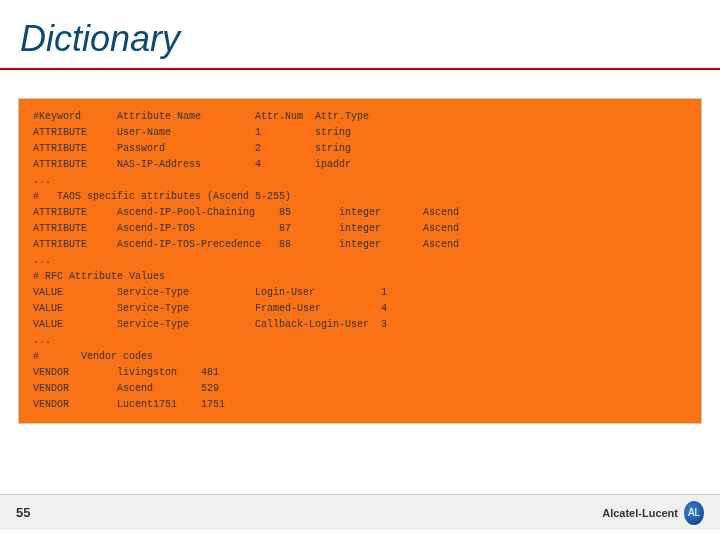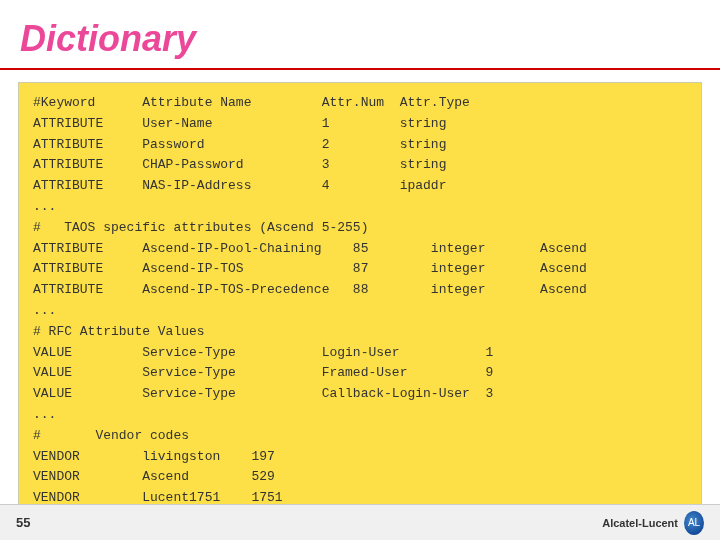--- a/index.html
+++ b/index.html
@@ -14,44 +14,44 @@
     }
 
     .header {
       background: #ffffff;
       padding: 18px 20px 8px 20px;
       border-bottom: 2px solid #cc0000;
     }
 
     .header-title {
       font-size: 36px;
-      font-weight: bold;
-      color: #ec4899;
+      font-weight: normal;
+      color: #0c4a6e;
       font-style: italic;
     }
 
     .content-area {
-      margin: 12px 18px;
-      background: #fde047;
+      margin: 28px 18px;
+      background: #f97316;
       border: 1px solid #ccccaa;
       padding: 10px 14px;
       font-family: 'Courier New', Courier, monospace;
-      font-size: 13px;
+      font-size: 10px;
       line-height: 1.6;
       color: #333333;
     }
 
     .code-line {
       white-space: pre;
       display: block;
     }
 
     .footer {
       position: absolute;
-      bottom: 0;
+      bottom: 10px;
       left: 0;
       right: 0;
       height: 36px;
       background: #f0f0f0;
       border-top: 1px solid #cccccc;
       display: flex;
       align-items: center;
       justify-content: space-between;
       padding: 0 16px;
     }
@@ -98,35 +98,34 @@
 
 <div class="header">
   <span class="header-title">Dictionary</span>
 </div>
 
 <div class="content-area">
 
 <span class="code-line">#Keyword      Attribute Name         Attr.Num  Attr.Type</span>
     <span class="code-line">ATTRIBUTE     User-Name              1         string</span>
     <span class="code-line">ATTRIBUTE     Password               2         string</span>
-    <span class="code-line">ATTRIBUTE     CHAP-Password          3         string</span>
     <span class="code-line">ATTRIBUTE     NAS-IP-Address         4         ipaddr</span>
     <span class="code-line">...</span>
     <span class="code-line">#   TAOS specific attributes (Ascend 5-255)</span>
     <span class="code-line">ATTRIBUTE     Ascend-IP-Pool-Chaining    85        integer       Ascend</span>
     <span class="code-line">ATTRIBUTE     Ascend-IP-TOS              87        integer       Ascend</span>
     <span class="code-line">ATTRIBUTE     Ascend-IP-TOS-Precedence   88        integer       Ascend</span>
     <span class="code-line">...</span>
     <span class="code-line"># RFC Attribute Values</span>
     <span class="code-line">VALUE         Service-Type           Login-User           1</span>
-    <span class="code-line">VALUE         Service-Type           Framed-User          9</span>
+    <span class="code-line">VALUE         Service-Type           Framed-User          4</span>
     <span class="code-line">VALUE         Service-Type           Callback-Login-User  3</span>
     <span class="code-line">...</span>
     <span class="code-line">#       Vendor codes</span>
-    <span class="code-line">VENDOR        livingston    197</span>
+    <span class="code-line">VENDOR        livingston    481</span>
     <span class="code-line">VENDOR        Ascend        529</span>
     <span class="code-line">VENDOR        Lucent1751    1751</span>
   </div>
 
 <div class="footer">
   <span class="footer-page">55</span>
   <div class="footer-logo">
     <span class="logo-text">Alcatel-Lucent</span>
     <div class="logo-icon">AL</div>
   </div>

